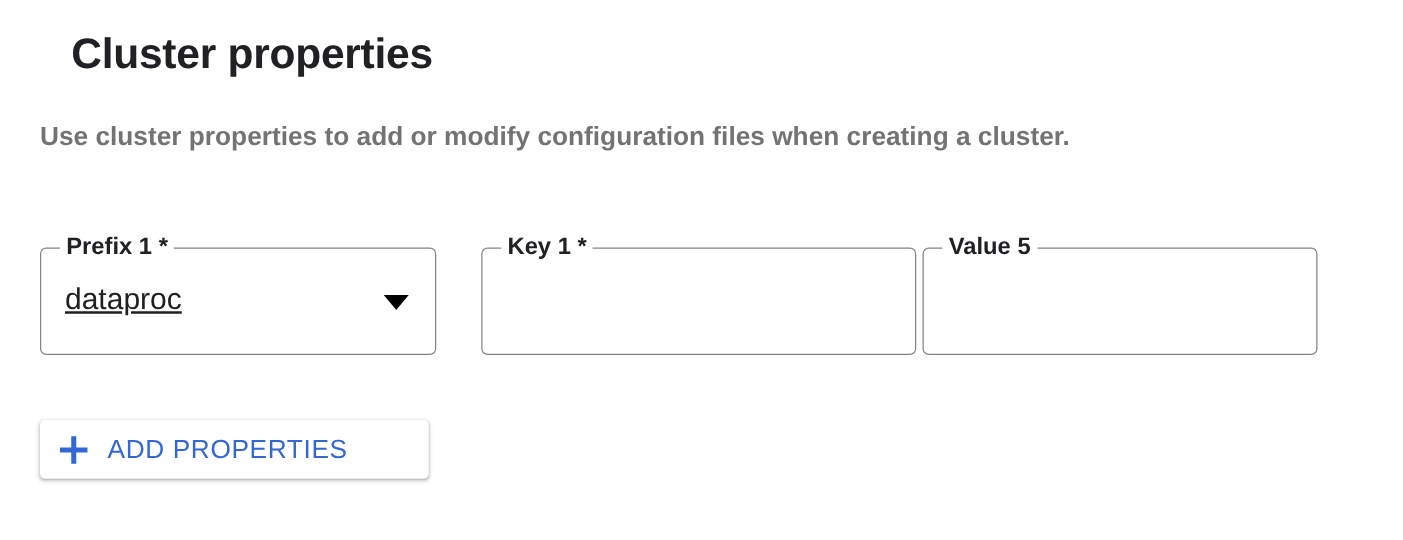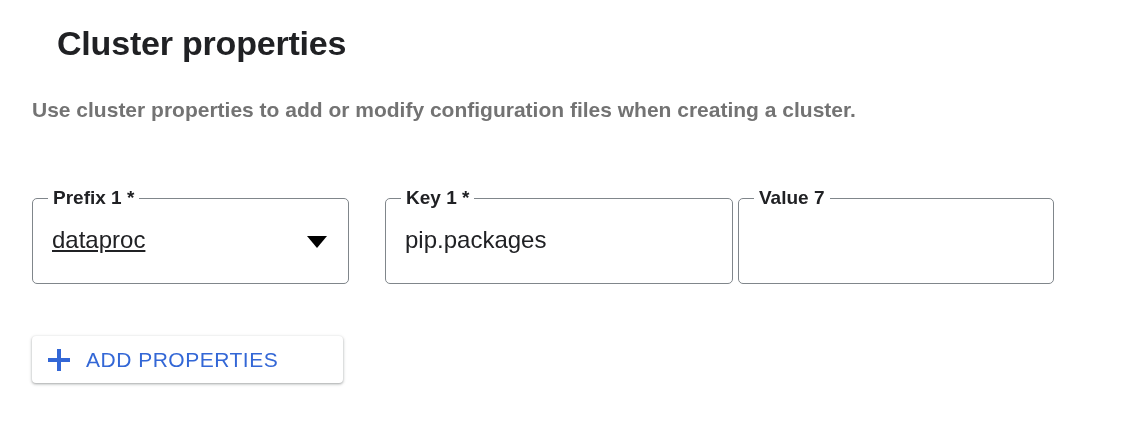--- a/index.html
+++ b/index.html
@@ -194,26 +194,25 @@
     <div class="field" id="field-prefix">
       <div class="field-outline"></div>
       <div class="field-label">Prefix 1 *</div>
       <div class="field-value has-arrow">dataproc</div>
       <div class="select-arrow"></div>
     </div>
 
     <div class="field" id="field-key">
       <div class="field-outline"></div>
       <div class="field-label">Key 1 *</div>
-      <div class="field-value">pip.packages</div>
     </div>
 
     <div class="field" id="field-value">
       <div class="field-outline"></div>
-      <div class="field-label">Value 7</div>
+      <div class="field-label">Value 5</div>
     </div>
 
   </div>
 
   <button class="add-button">
     <span class="plus-icon"></span>
     <span class="add-button-label">ADD PROPERTIES</span>
   </button>
 
 </div>

